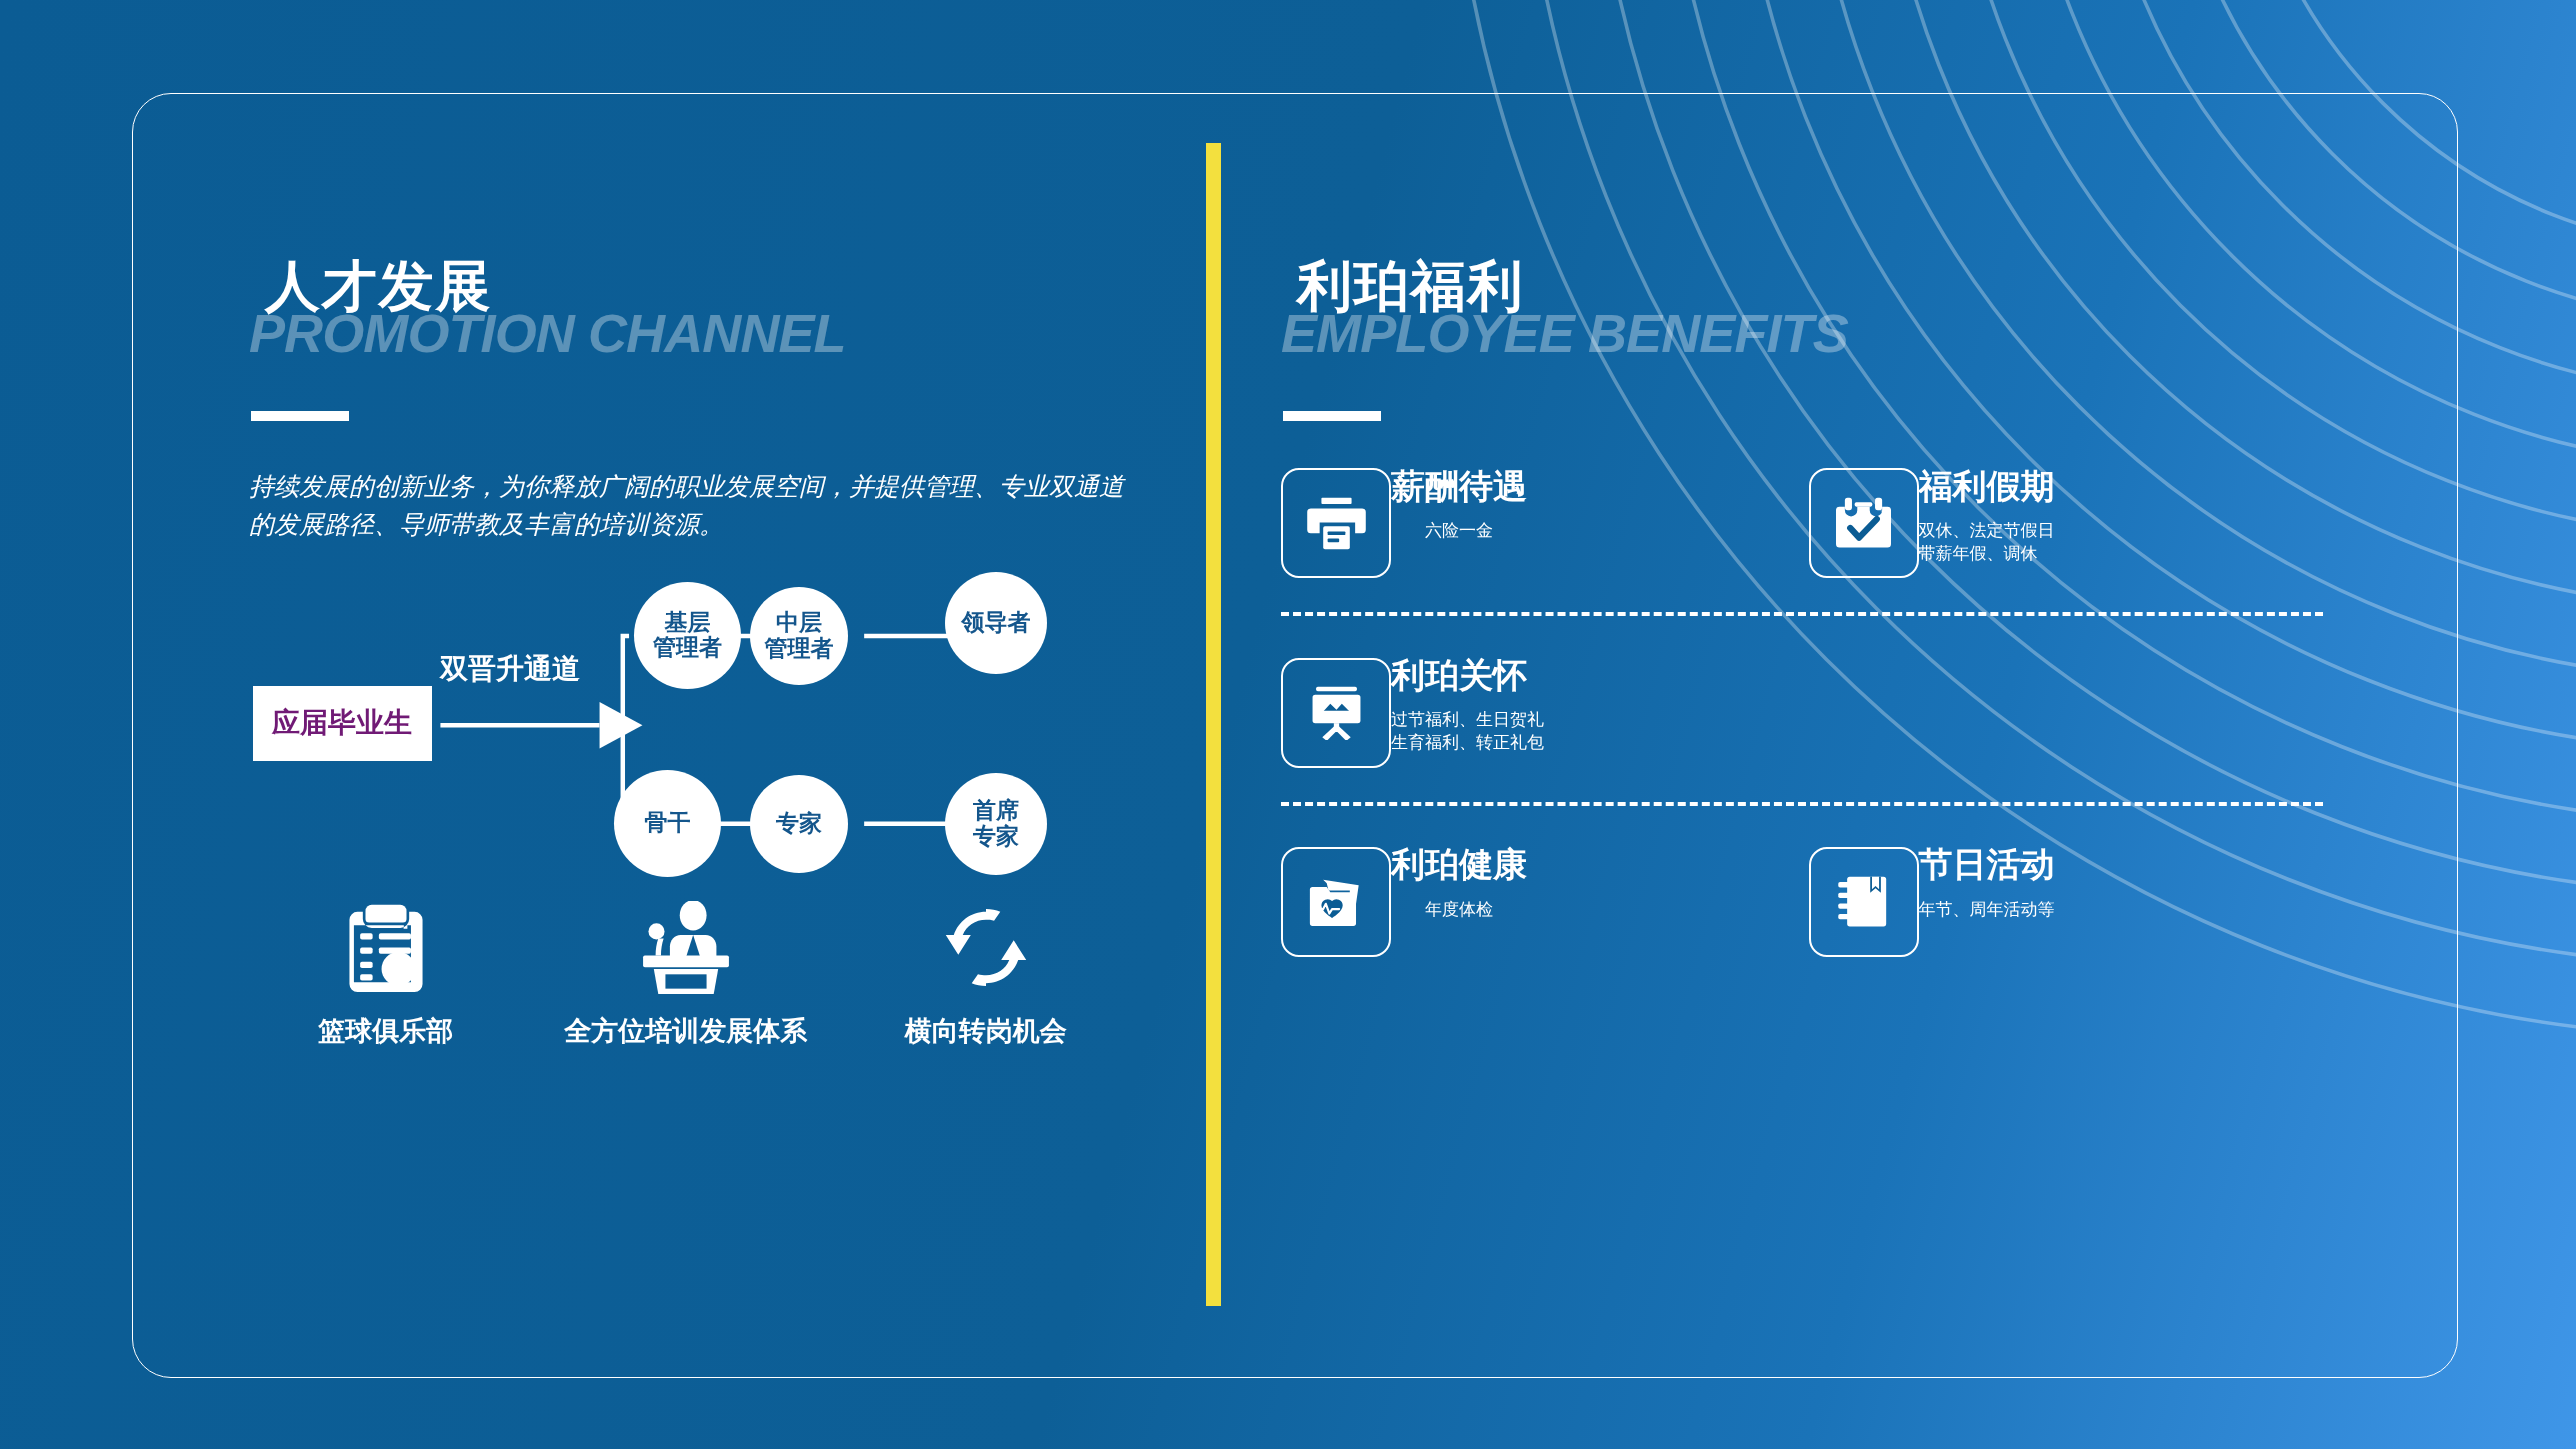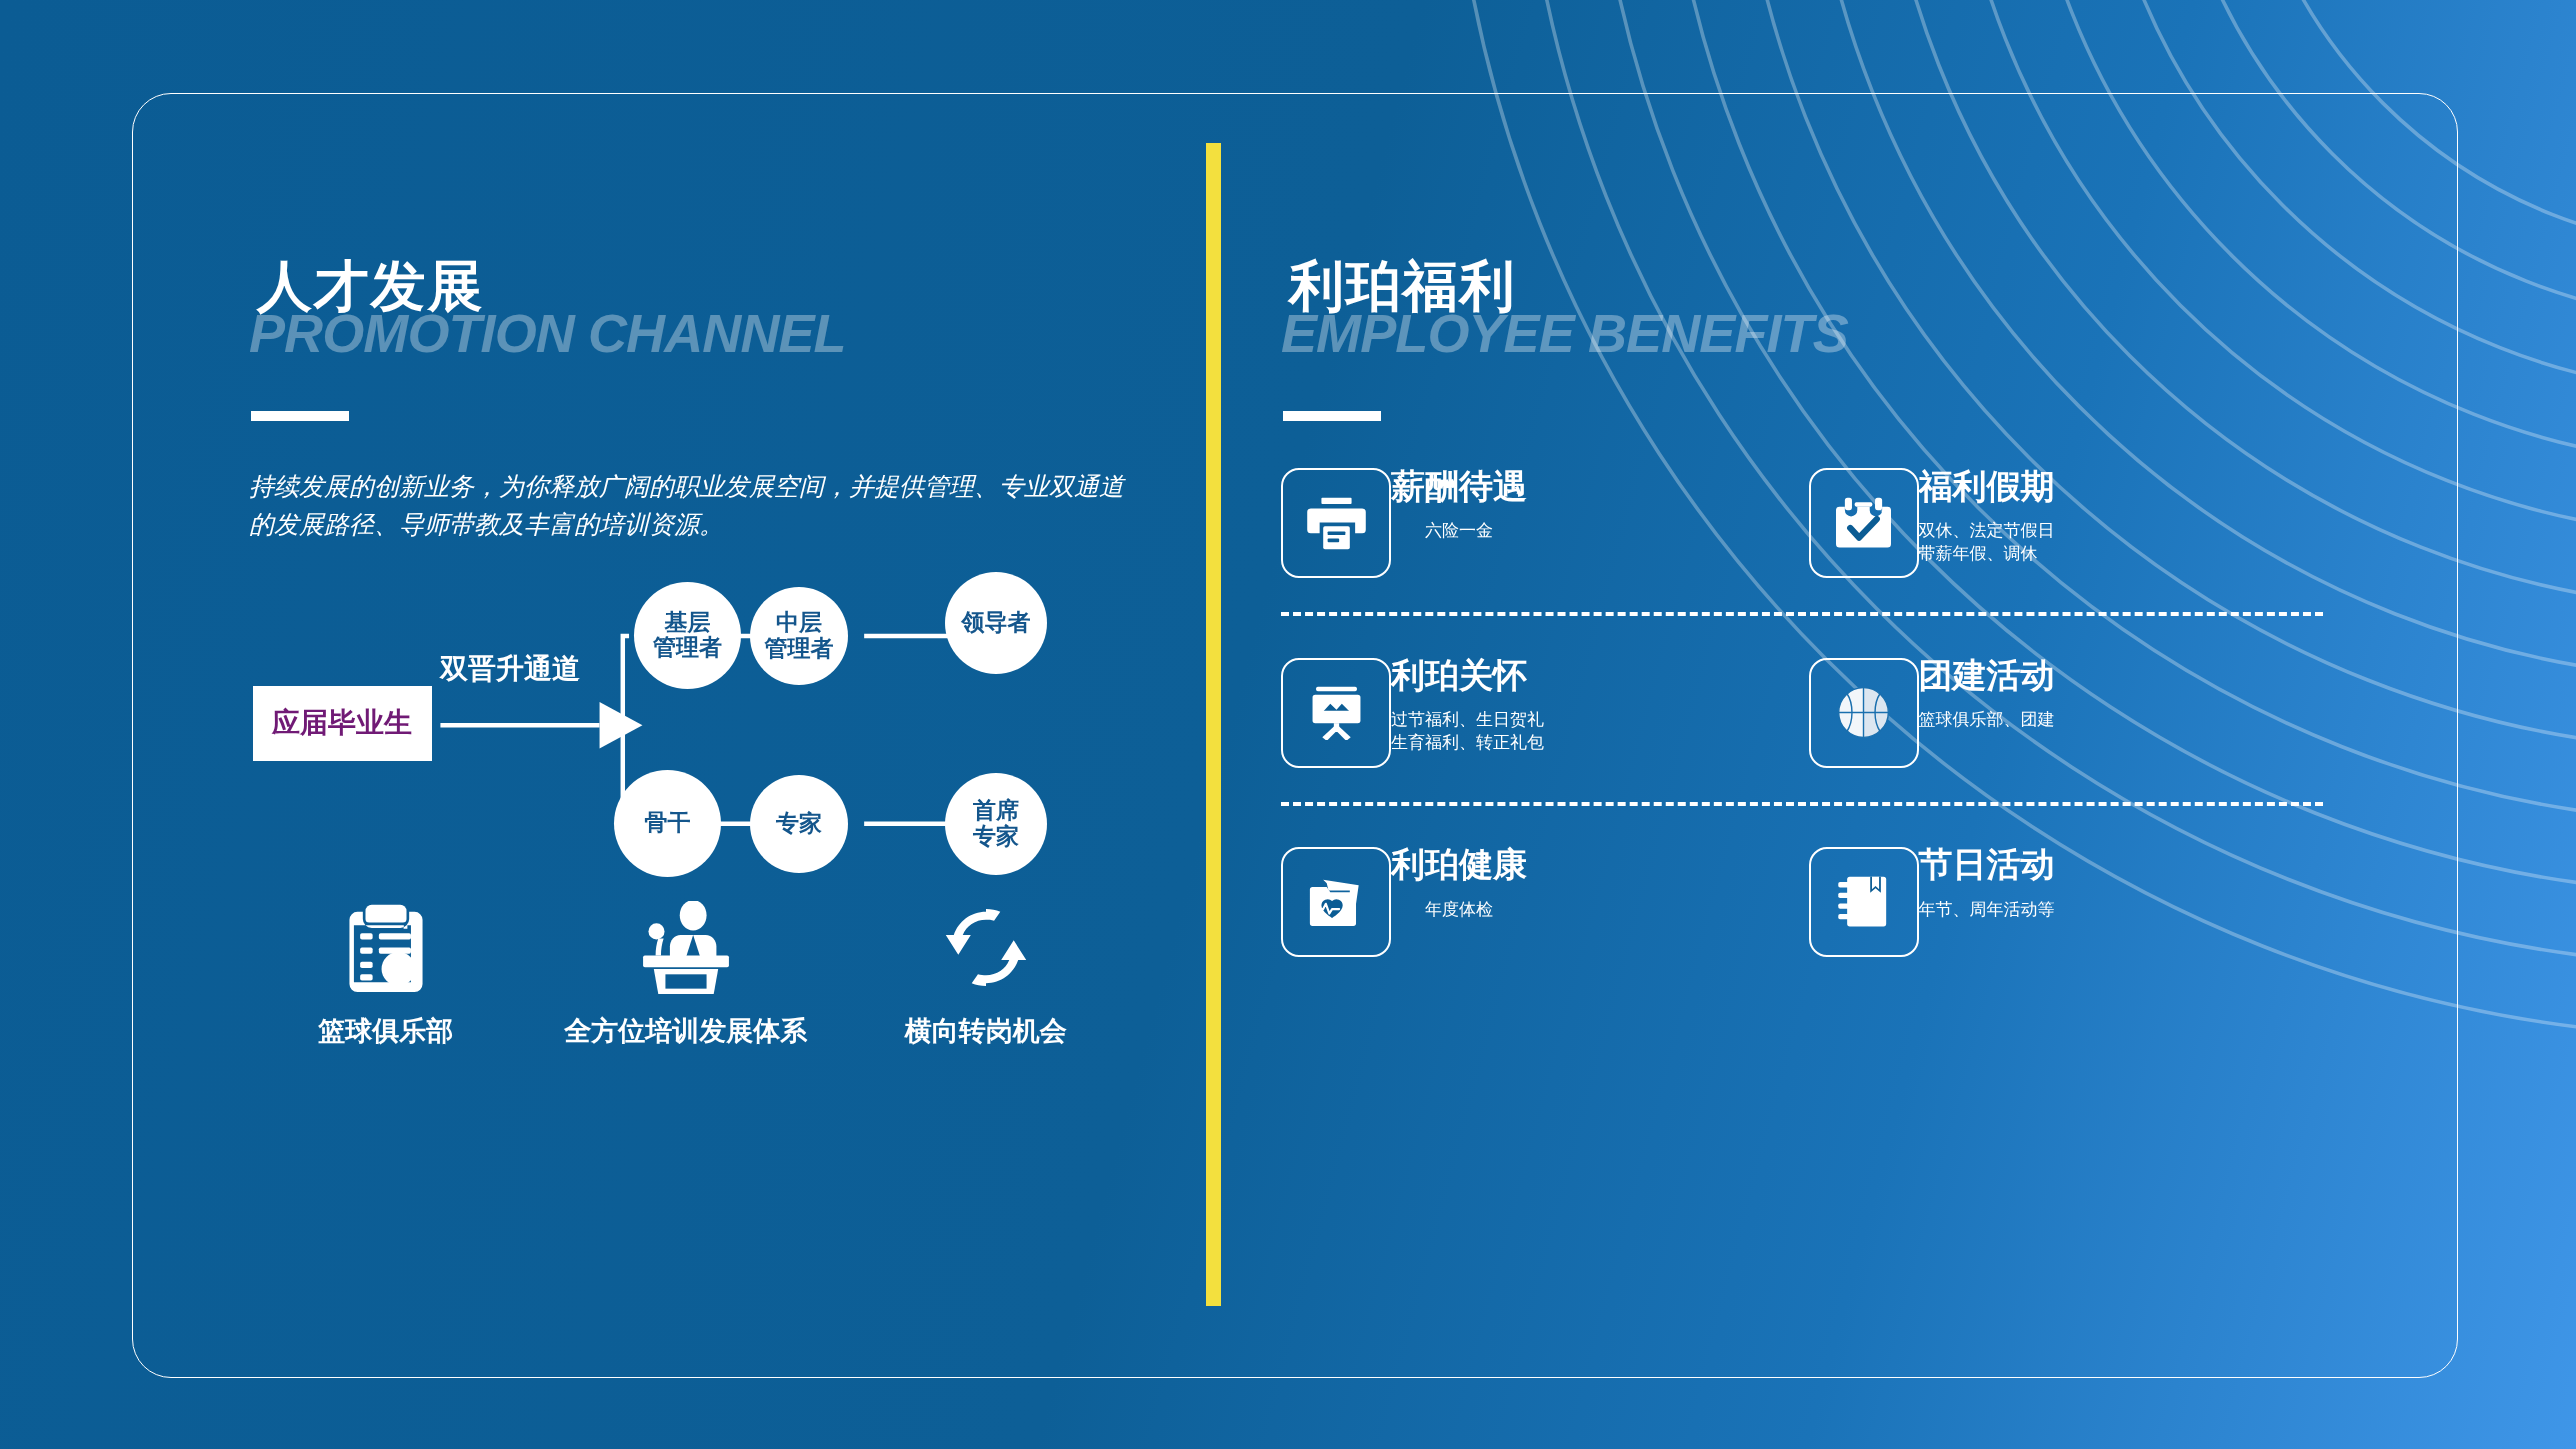--- a/index.html
+++ b/index.html
@@ -40,21 +40,21 @@
     width: 15px; height: 1163px;
     background: #f3e03e;
   }
 
   
   .col-left  { position: absolute; left: 249px; top: 259px; width: 921px; }
   .col-right { position: absolute; left: 1281px; top: 259px; width: 1055px; }
 
   .heading-block { position: relative; height: 188px; }
   .heading-cn {
-    position: absolute; left: 8px; top: 0;
+    position: absolute; left: 16px; top: 0;
     font-size: 55px; font-weight: bold; color: #ffffff;
     letter-spacing: 1.8px; line-height: 1;
     white-space: nowrap;
     z-index: 2;
   }
   .heading-en {
     position: absolute; left: 0; top: 47px;
     font-size: 54px; font-weight: bold; font-style: italic;
     color: rgba(255,255,255,0.33);
     letter-spacing: -0.9px; line-height: 1;
@@ -332,39 +332,20 @@
               <path d="M33 46l14 13-5 4-13-13z"></path>
             </svg>
           </div>
           <div class="benefit-text">
             <div class="benefit-title">利珀关怀</div>
             <div class="benefit-desc">过节福利、生日贺礼
 生育福利、转正礼包</div>
           </div>
         </div>
 
-        <div class="benefit-cell center-desc">
-          <div class="benefit-icon">
-            <svg width="55" height="55" viewBox="0 0 62 62" fill="none">
-              <circle cx="31" cy="31" r="28" fill="#f2f6fa"></circle>
-              <path d="M31 3a28 28 0 0 1 0 56z" fill="#dce6f0"></path>
-              <g stroke="#1a6fae" stroke-width="1.6" fill="none">
-                <circle cx="31" cy="31" r="28"></circle>
-                <path d="M31 3v56"></path>
-                <path d="M3 31h56"></path>
-                <path d="M12 9c8 12 8 32 0 44"></path>
-                <path d="M50 9c-8 12-8 32 0 44"></path>
-              </g>
-            </svg>
-          </div>
-          <div class="benefit-text">
-            <div class="benefit-title">团建活动</div>
-            <div class="benefit-desc">篮球俱乐部、团建</div>
-          </div>
-        </div>
       </div>
 
       <div class="dash-sep"></div>
 
       <div class="benefit-row">
         <div class="benefit-cell center-desc">
           <div class="benefit-icon">
             <svg width="55" height="52" viewBox="0 0 62 58" fill="#ffffff">
               <path d="M16 4l40 6-4 28-6-1V16H22l-2-8z"></path>
               <path d="M4 12h16l4 6h26a3 3 0 0 1 3 3v32a3 3 0 0 1-3 3H4a3 3 0 0 1-3-3V15a3 3 0 0 1 3-3z"></path>

